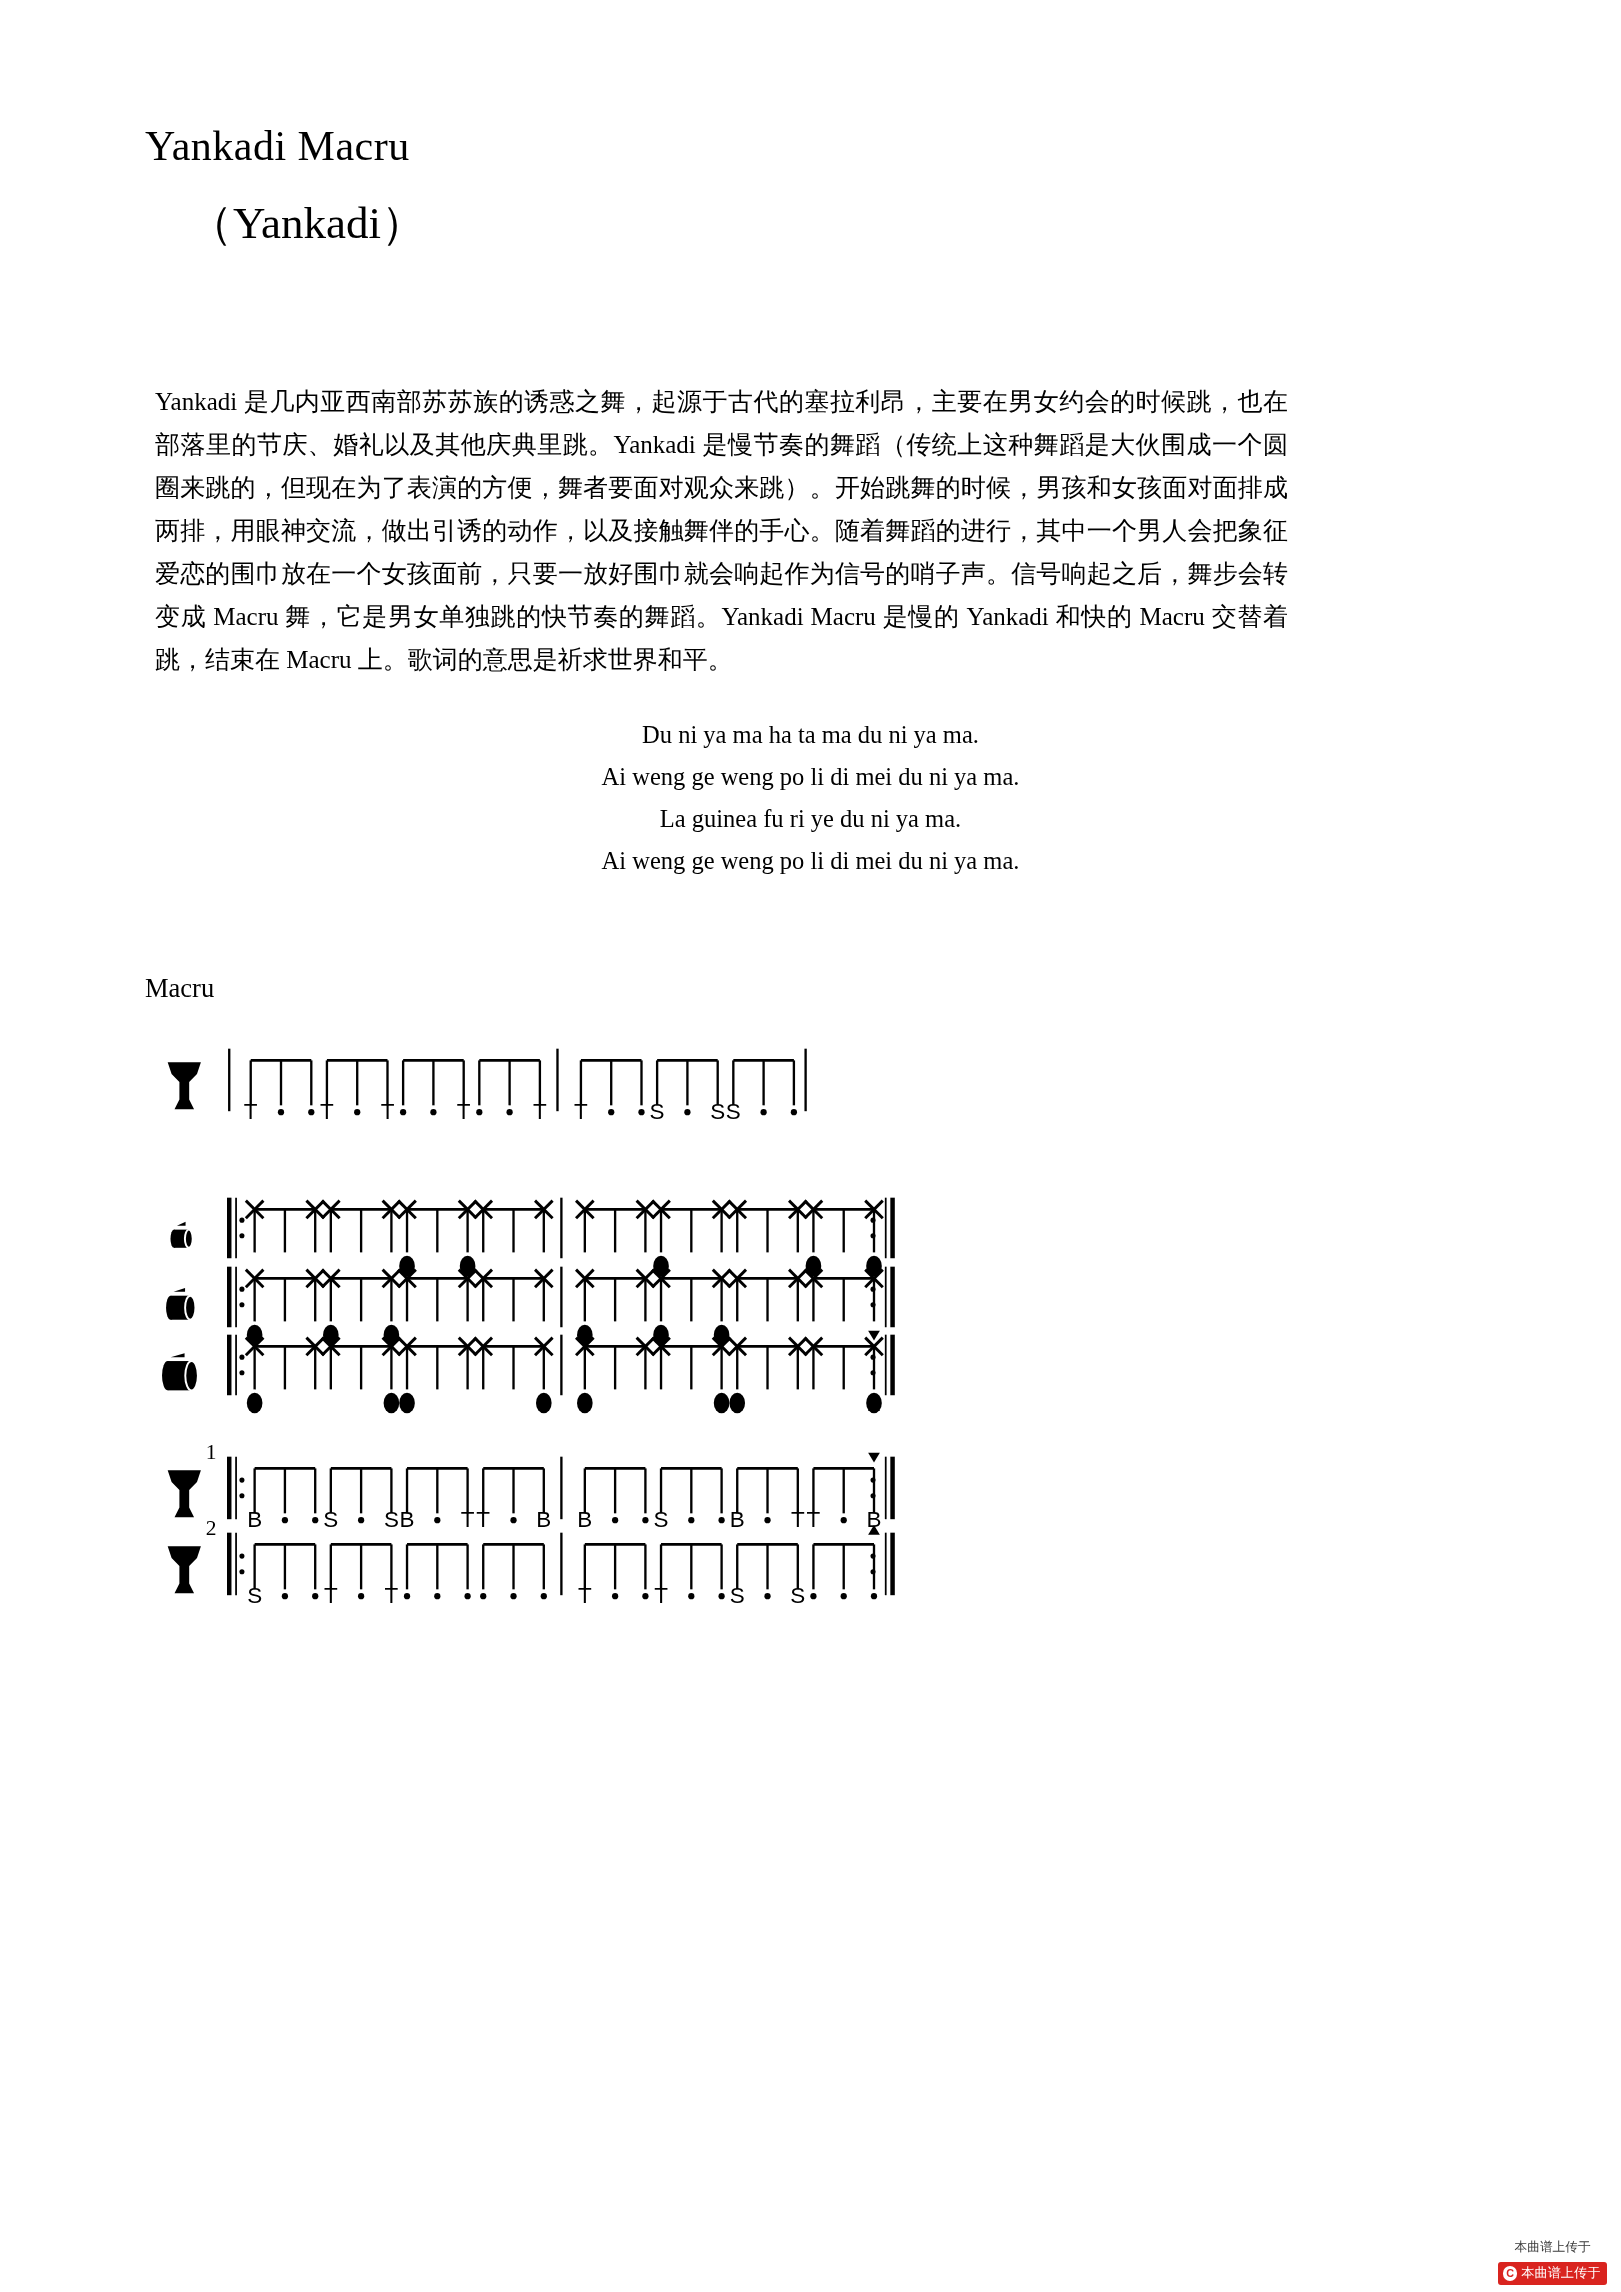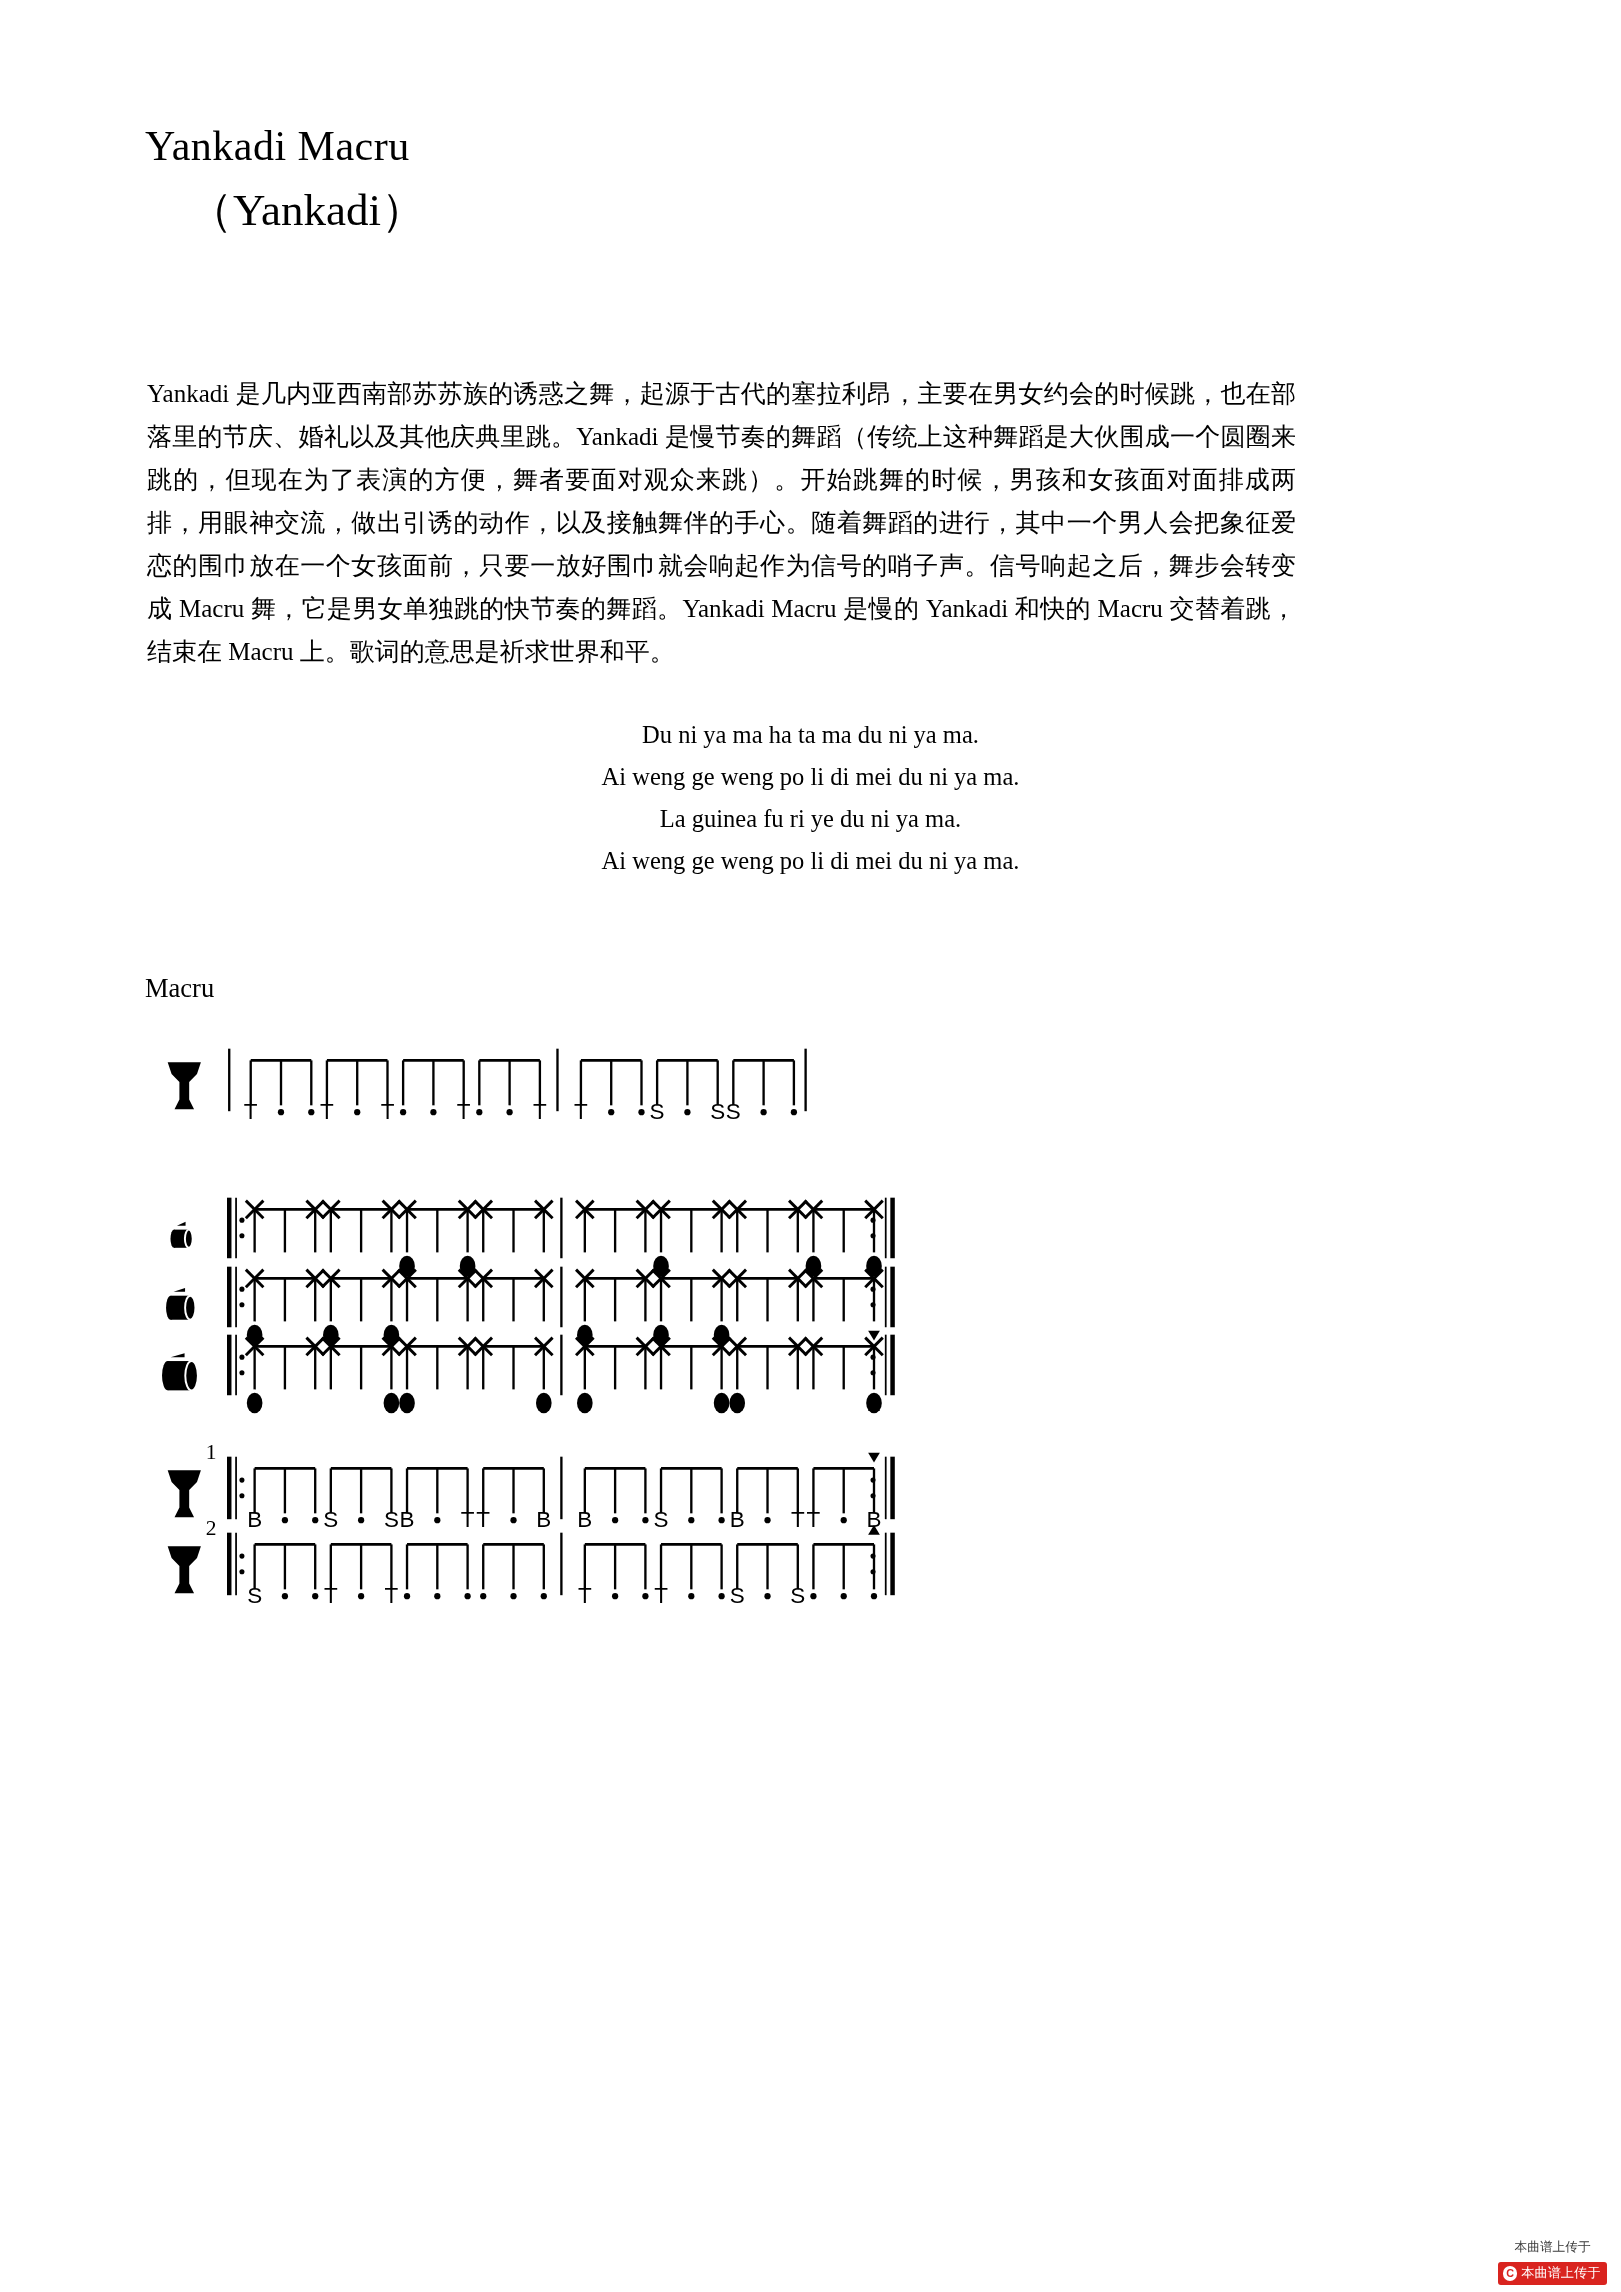--- a/index.html
+++ b/index.html
@@ -5,29 +5,29 @@
   html,body{margin:0;padding:0;background:#fff;}
   body{
     width:1621px;height:2293px;position:relative;overflow:hidden;
     font-family:"Liberation Serif","DejaVu Serif",serif;color:#000;
   }
   .page{position:absolute;inset:0;background:#ffffff;}
 
   
   #title-block{position:absolute;left:145px;top:116px;width:1274px;}
   #main-title{font-size:42px;line-height:61px;letter-spacing:0.5px;}
-  #sub-title{font-size:45px;line-height:55px;margin-left:43px;margin-top:6px;}
+  #sub-title{font-size:45px;line-height:55px;margin-left:43px;margin-top:19px;}
 
   
   #intro{
     position:absolute;left:143px;top:368px;width:1157px;
     font-size:25px;line-height:43px;text-align:justify;
     font-family:"Liberation Serif","DejaVu Serif",serif;
   }
-  #intro p{margin:4px;}
+  #intro p{margin:12px;}
 
   
   #lyrics{position:absolute;left:0;top:714px;width:1621px;text-align:center;}
   #lyrics .lyric-line{font-size:24.5px;line-height:42px;}
 
   
   #score{position:absolute;left:0;top:1000px;width:1621px;}
   .sys-label{position:absolute;font-size:26.5px;}
   svg{display:block;overflow:visible;}
 

